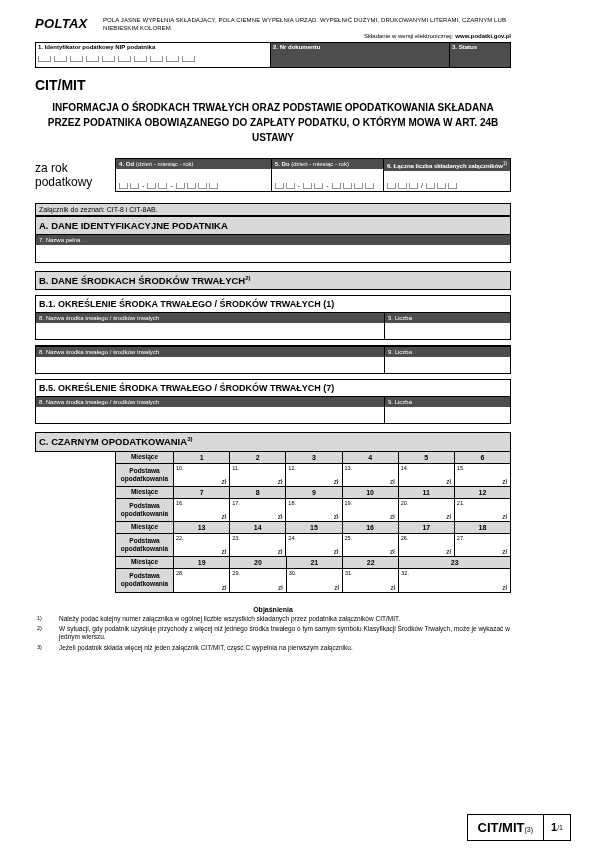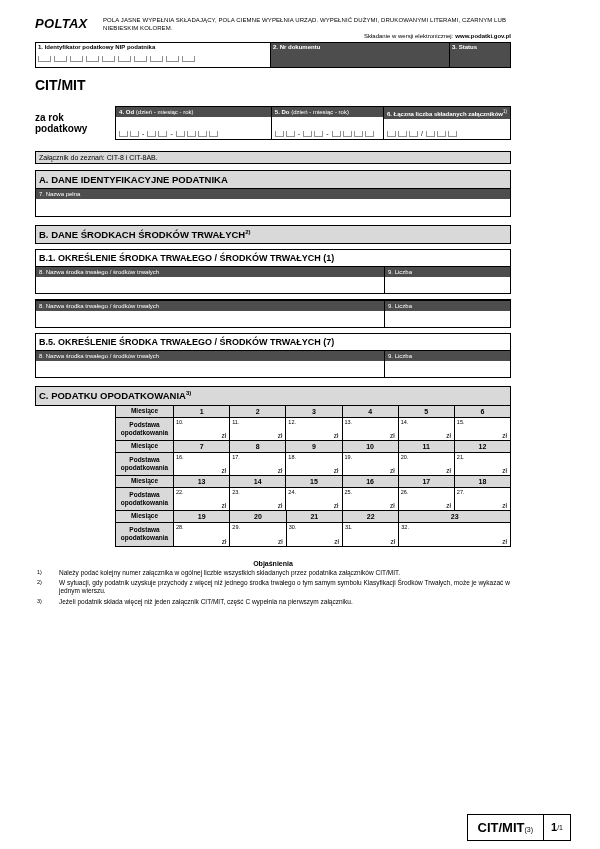--- a/index.html
+++ b/index.html
@@ -31,39 +31,39 @@
           border-right:1px solid #909090; border-bottom:1px solid #909090; margin-right:3px; }
   .cell.sm { width:9px; margin-right:2px; }
   .sep { font-size:7px; line-height:7px; margin:0 3px 0 1px; }
 
   
   .form-code-title { margin-top:9px; font-size:14px; font-weight:bold; }
   .form-desc { width:460px; margin:7px auto 0; text-align:center; font-size:10px; font-weight:bold; line-height:1.5; }
 
   
   .taxyear-row { display:flex; margin-top:13px; height:34px; }
-  .ty-label { width:88px; font-size:10px; font-weight:bold; display:flex; align-items:center; }
+  .ty-label { width:88px; font-size:12px; font-weight:normal; display:flex; align-items:center; }
   .fbox { border:1px solid #000; display:flex; flex-direction:column; background:#fff; }
   .fbox + .fbox { margin-left:-1px; }
   .fbox-from { width:172px; }
   .fbox-to { width:124px; }
   .fbox-att { flex:1; }
   .flabel { background:#4d4d4d; color:#fff; font-size:6px; padding:2px 3px; white-space:nowrap; }
   .flabel sup { font-size:4.5px; }
   .flabel .fl-bold { font-weight:bold; }
   .fbody { flex:1; padding:2px 3px; display:flex; align-items:flex-end; }
   .fbody .cellrow { margin-top:0; }
 
   
   .attach-bar { margin-top:11px; border:1px solid #000; background:#d9d9d9; font-size:7px; padding:2px 3px; }
 
   
   .sec-header { border:1px solid #000; background:#d9d9d9; font-size:9.5px; font-weight:bold; padding:3px; }
   .sec-header sup { font-size:6px; }
-  .sec-a { margin-top:6px; }
+  .sec-a { }
   .sec-b { margin-top:8px; }
   .sec-c { margin-top:8px; }
 
   
   .field-block { border:1px solid #000; margin-top:-1px; background:#fff; }
   .field-block .flabel { font-weight:normal; }
   .field-block .finput { height:17px; background:#fff; }
 
   
   .subsection { border:1px solid #000; margin-top:5px; background:#fdba74; }
@@ -139,20 +139,21 @@
       </div>
       <div class="id-box id-doc">
         <div class="id-label">2. Nr dokumentu</div>
       </div>
       <div class="id-box id-status">
         <div class="id-label">3. Status</div>
       </div>
     </div>
 
     <div class="form-code-title">CIT/MIT</div>
+    <div class="form-desc">INFORMACJA O ŚRODKACH TRWAŁYCH ORAZ PODSTAWIE OPODATKOWANIA SKŁADANA PRZEZ PODATNIKA OBOWIĄZANEGO DO ZAPŁATY PODATKU, O KTÓRYM MOWA W ART. 24B USTAWY</div>
 
     <div class="taxyear-row">
       <div class="ty-label">za rok podatkowy</div>
 
       <div class="fbox fbox-from">
         <div class="flabel">
           <span class="fl-bold">4. Od</span>
           <span>(dzień - miesiąc - rok)</span>
         </div>
         <div class="fbody">
@@ -259,21 +260,21 @@
           <div class="finput"></div>
         </div>
         <div class="sub-col sub-col-count">
           <div class="flabel">9. Liczba</div>
           <div class="finput"></div>
         </div>
       </div>
     </div>
 
     <div class="sec-header sec-c">
-      <span>C. PODATKU OPODATKOWANIA</span><sup>3)</sup>
+      <span>C. CZARNYM OPODATKOWANIA</span><sup>3)</sup>
     </div>
 
     <div class="c-table">
 
       <div class="t-row">
         <div class="t-label">Miesiące</div>
         <div class="m-cell">1</div>
         <div class="m-cell">2</div>
         <div class="m-cell">3</div>
         <div class="m-cell">4</div>

